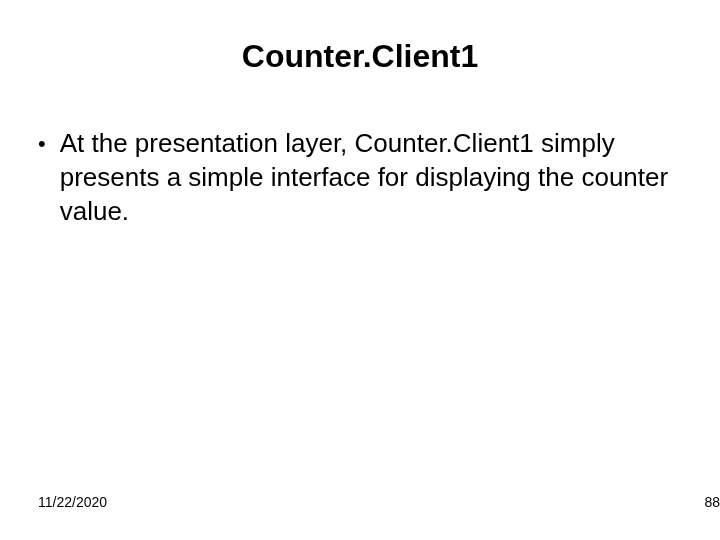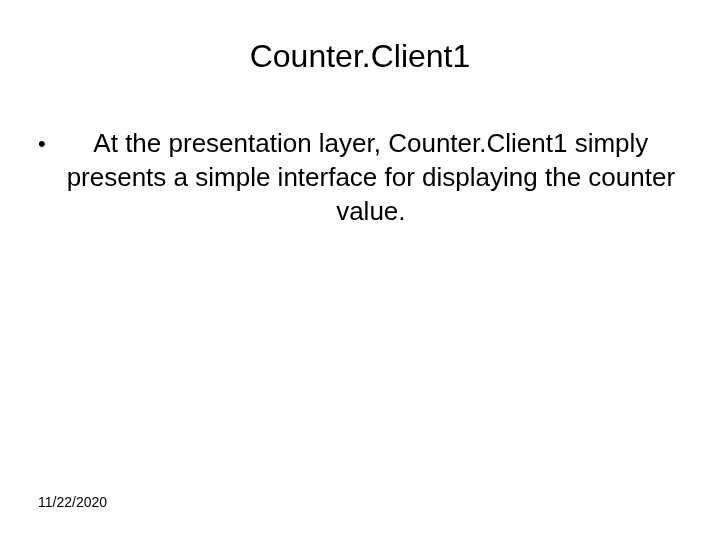--- a/index.html
+++ b/index.html
@@ -12,21 +12,21 @@
       height: 540px;
       background: #ffffff;
       font-family: Arial, Helvetica, sans-serif;
       color: #000000;
       position: relative;
       overflow: hidden;
     }
     .slide-title {
       text-align: center;
       font-size: 32px;
-      font-weight: 400;
+      font-weight: 700;
       padding-top: 38px;
       padding-bottom: 24px;
     }
     .bullet-container {
       padding-left: 38px;
       padding-right: 38px;
       padding-top: 28px;
     }
     .bullet-item {
       display: flex;
@@ -35,21 +35,20 @@
       line-height: 1.3;
     }
     .bullet-marker {
       margin-right: 14px;
       font-size: 22px;
       line-height: 1.5;
       flex-shrink: 0;
     }
     .bullet-text {
       flex: 1;
-      text-align: center;
     }
     .footer {
       position: absolute;
       bottom: 30px;
       left: 0;
       right: 0;
       display: flex;
       justify-content: space-between;
       align-items: center;
       padding-left: 38px;
@@ -75,13 +74,14 @@
 
 <div class="bullet-container">
   <div class="bullet-item">
     <span class="bullet-marker">•</span>
     <span class="bullet-text">At the presentation layer, Counter.Client1 simply presents a simple interface for displaying the counter value.</span>
   </div>
 </div>
 
 <div class="footer">
   <div class="footer-date">11/22/2020</div>
+  <div class="footer-page">88</div>
 </div>
 
 </body></html>

